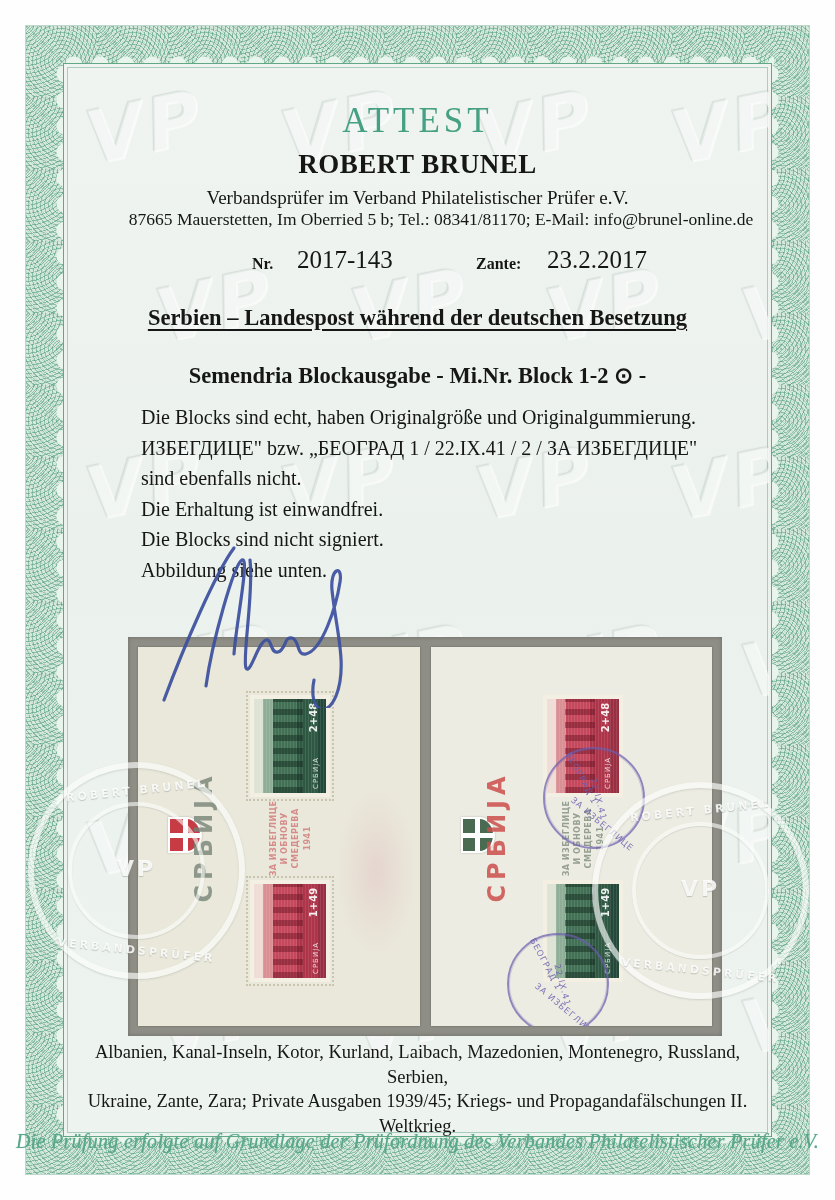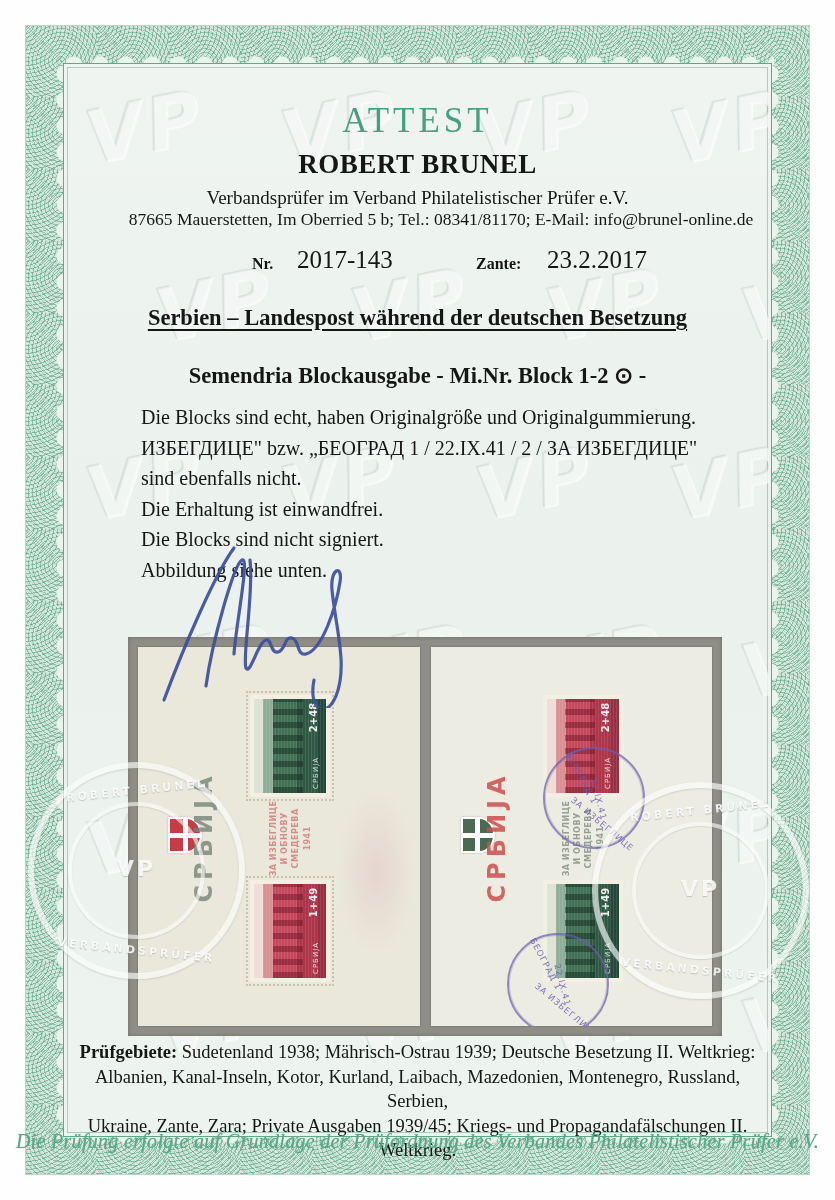--- a/index.html
+++ b/index.html
@@ -281,18 +281,17 @@
 
 <svg class="sig" width="240" height="170" viewBox="0 0 240 170">
   <g fill="none" stroke="#3b4f9e" stroke-width="3.2" stroke-linecap="round" opacity="0.92">
     <path d="M14,162 C34,108 66,34 84,10"></path>
     <path d="M56,148 C62,104 84,26 92,22 C100,18 86,86 84,116"></path>
     <path d="M100,22 C104,54 92,120 96,130 C100,138 108,104 116,102 C122,100 120,116 128,114 C136,112 134,98 142,100 C150,102 146,118 156,116 C172,112 186,70 190,44 C193,26 180,30 182,52 C186,92 198,128 186,158 C176,182 158,172 164,142"></path>
   </g>
 </svg>
 
 <div class="abs pruef">
-  <div><b>Prüfgebiete:</b><span> Sudetenland 1938; Mährisch-Ostrau 1939; Deutsche Besetzung II. Weltkrieg:</span></div>
   <div>Albanien, Kanal-Inseln, Kotor, Kurland, Laibach, Mazedonien, Montenegro, Russland, Serbien,</div>
   <div>Ukraine, Zante, Zara; Private Ausgaben 1939/45; Kriegs- und Propagandafälschungen II. Weltkrieg.</div>
 </div>
 
 <div class="abs center note">Die Prüfung erfolgte auf Grundlage der Prüfordnung des Verbandes Philatelistischer Prüfer e.V.</div>
 
 </body></html>

